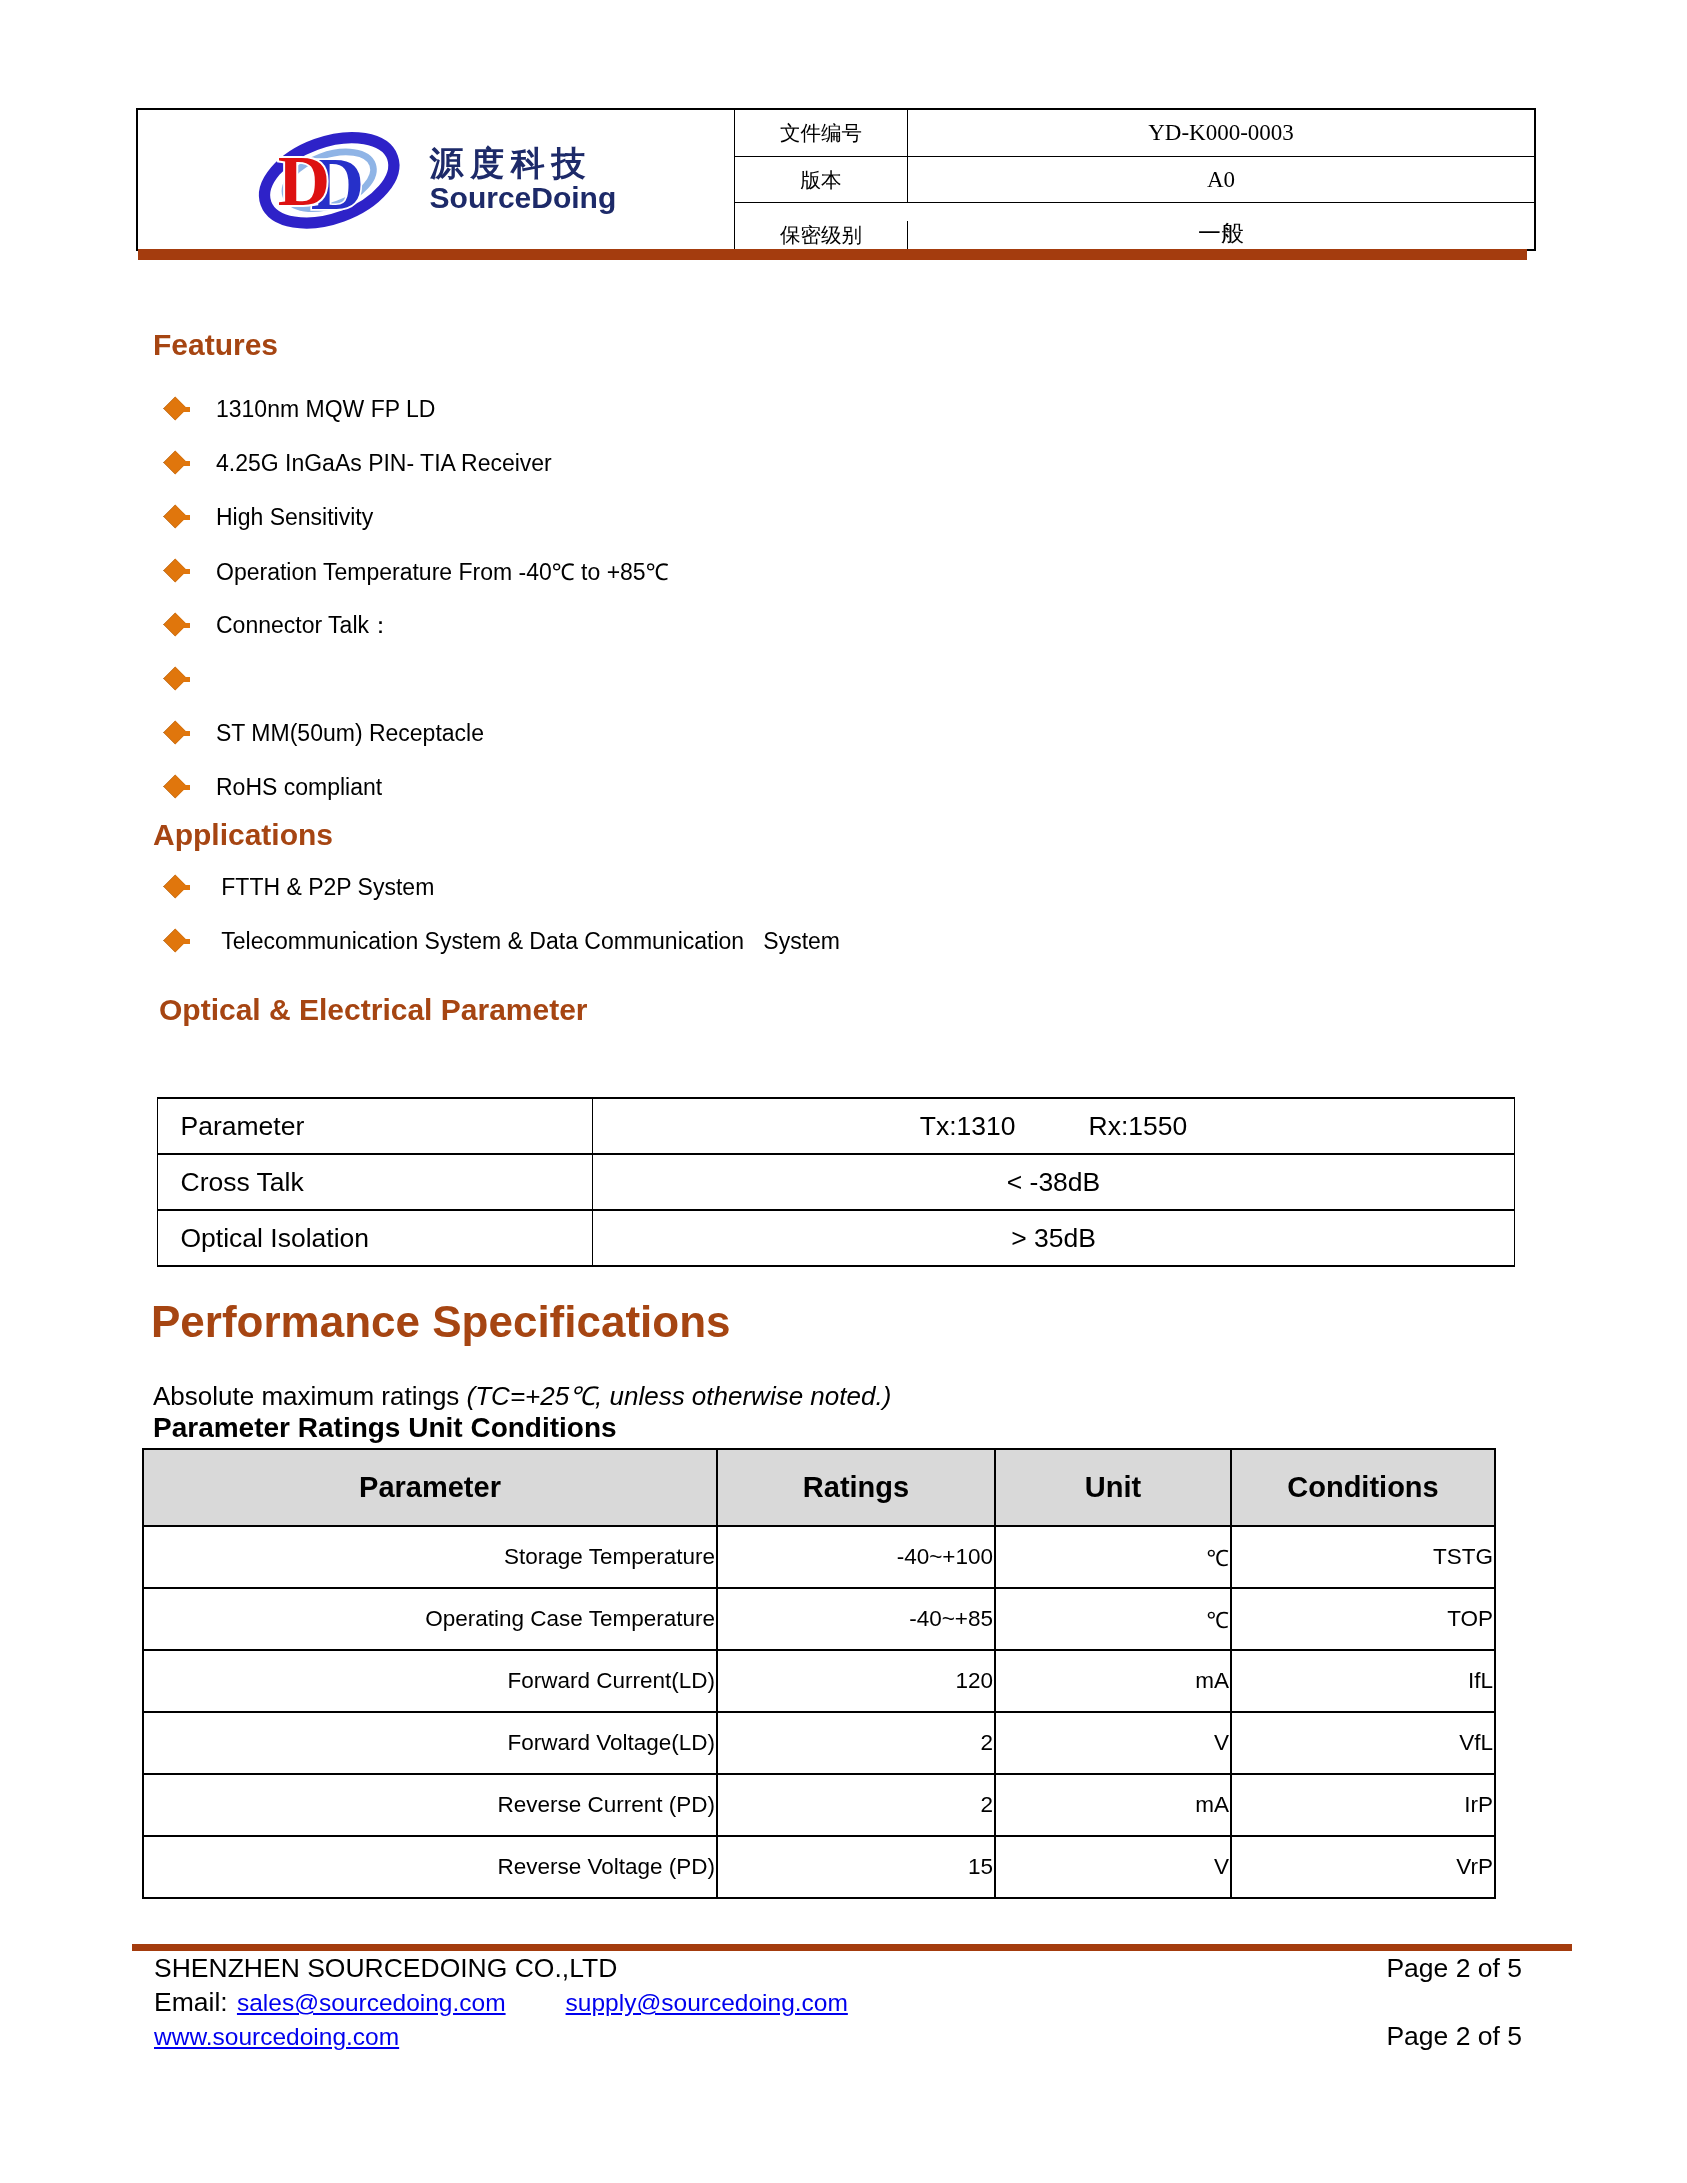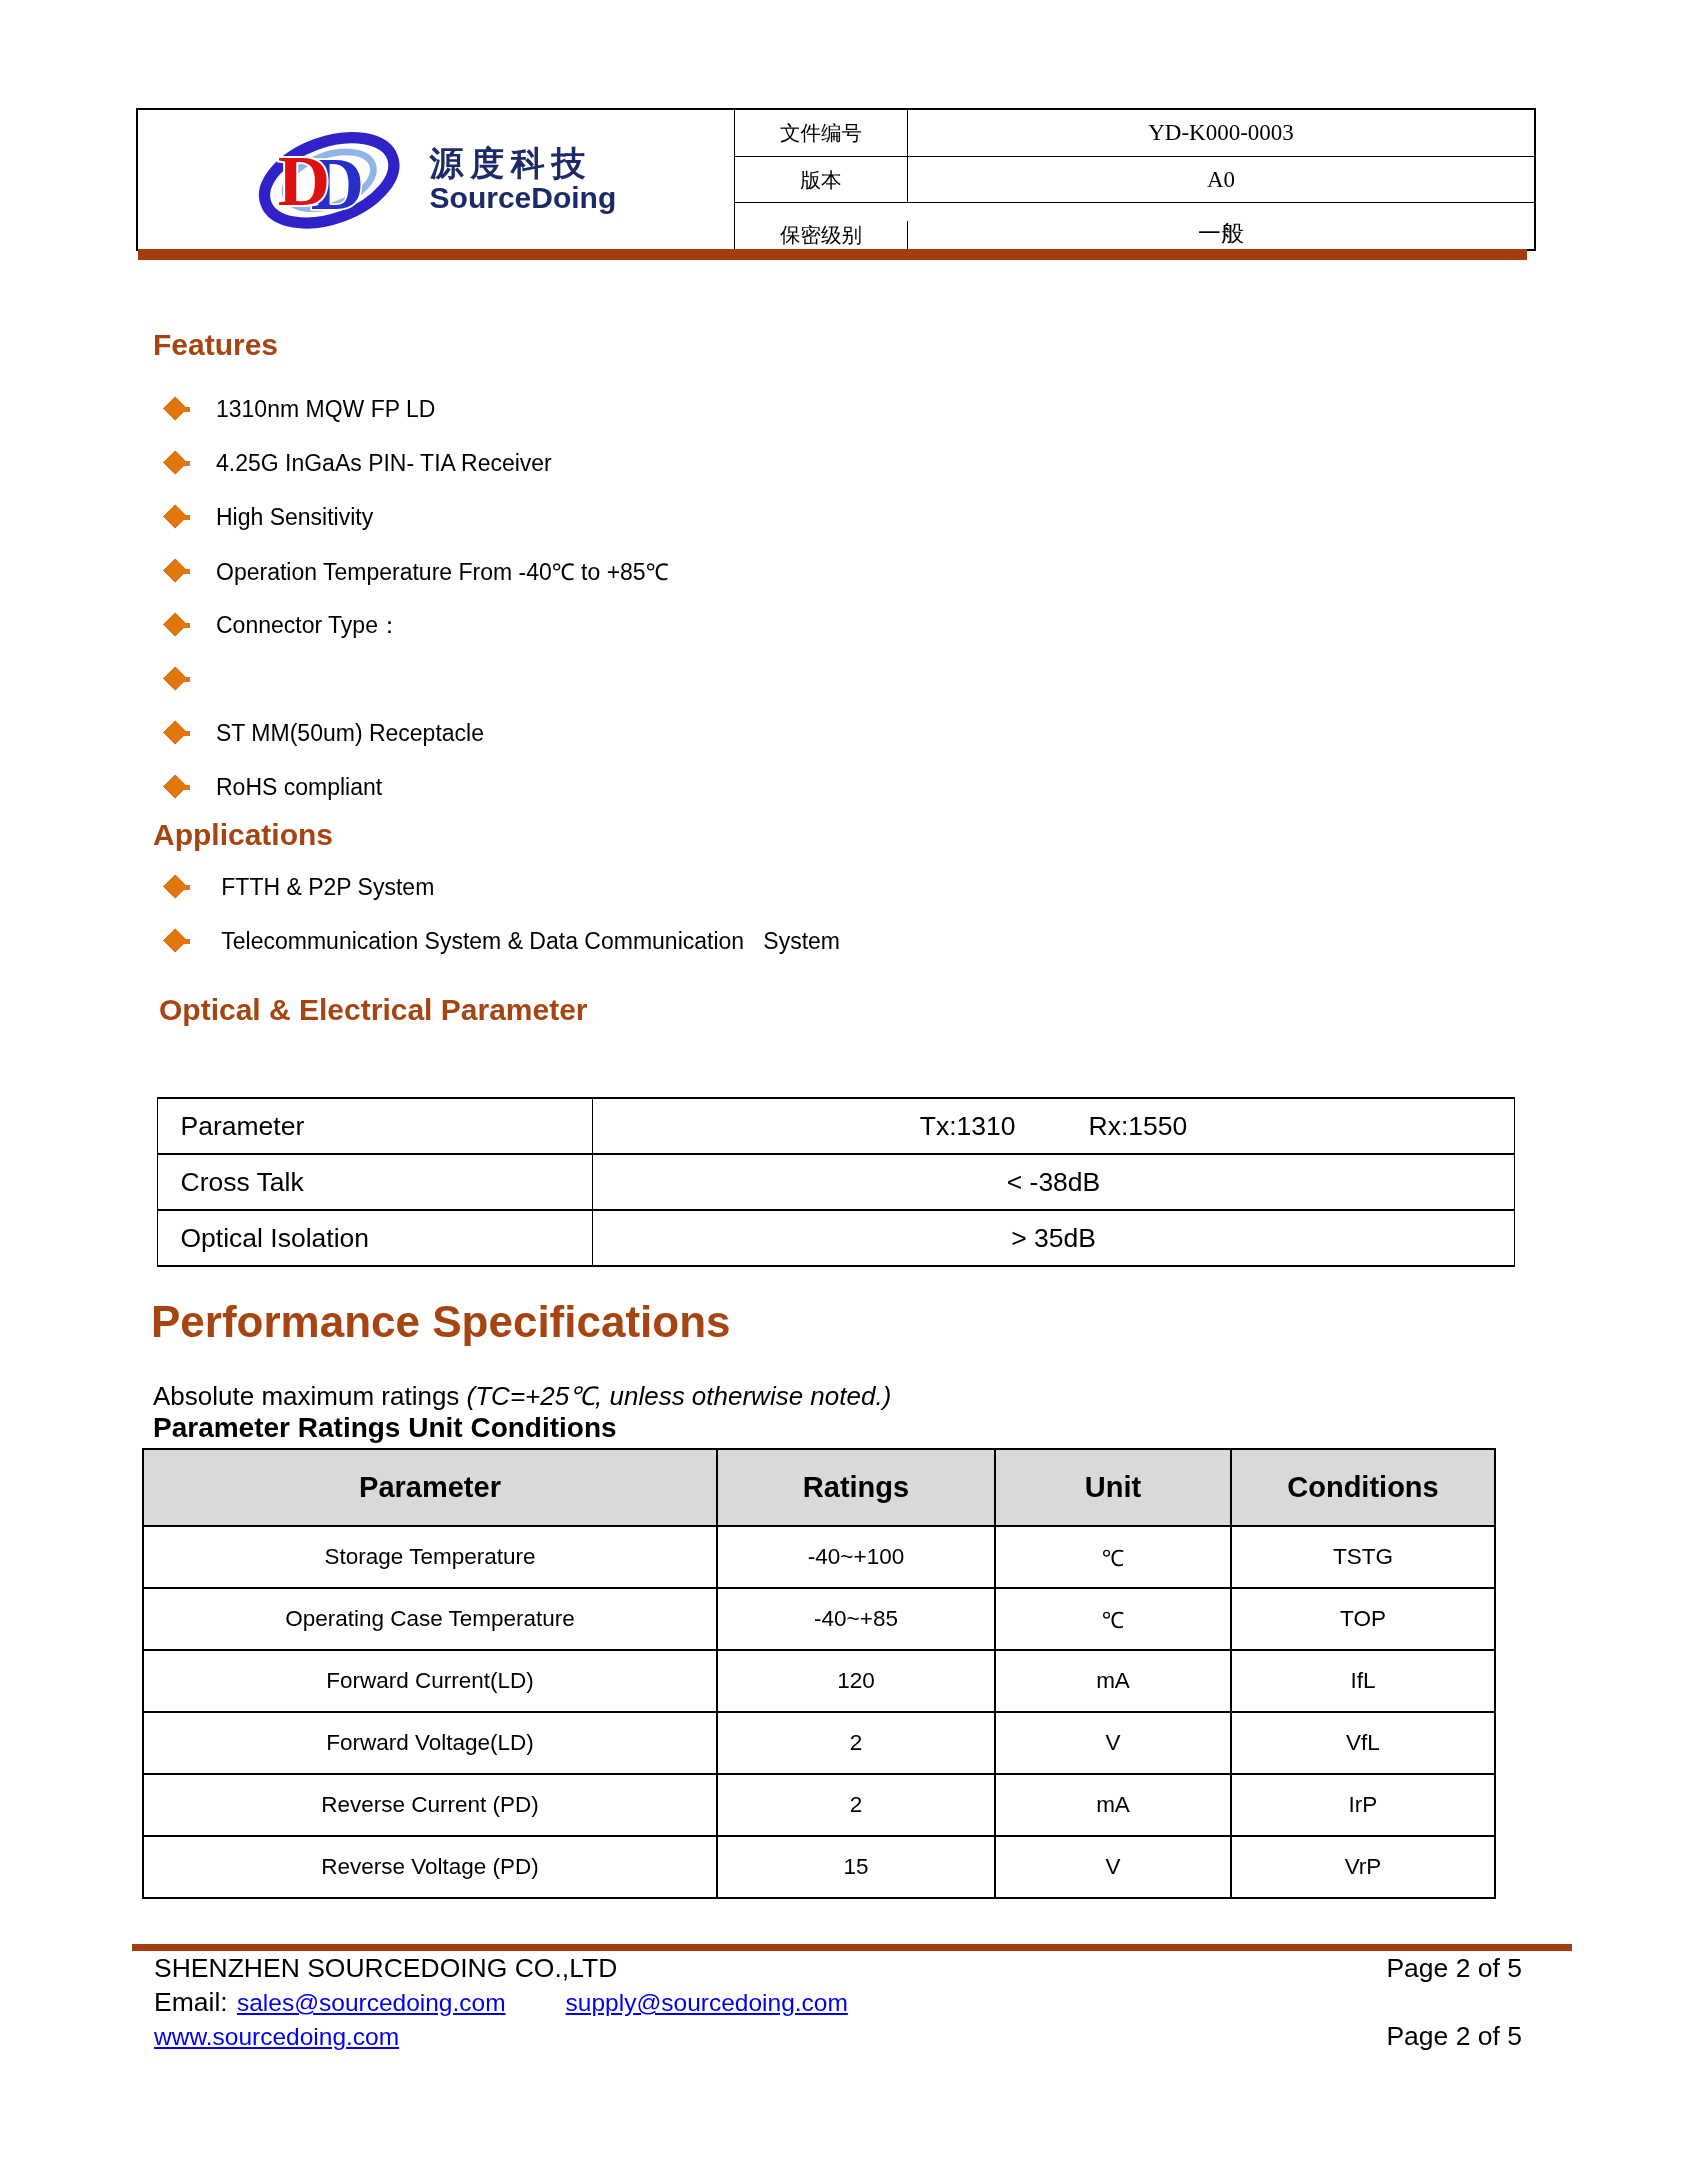--- a/index.html
+++ b/index.html
@@ -63,21 +63,21 @@
   
   .intro{position:absolute;left:153px;top:1377px;font-size:26px;}
   .intro .it{font-style:italic;}
   .sub-h{position:absolute;left:153px;top:1412px;font-size:28px;font-weight:bold;}
 
   
   .perf-table{position:absolute;left:142px;top:1448px;width:1352px;
     border-collapse:collapse;table-layout:fixed;}
   .perf-table th{height:73px;background:#d9d9d9;font-size:29px;font-weight:bold;
     border:2px solid #000;border-bottom:2.6px solid #000;text-align:center;}
-  .perf-table td{height:58px;font-size:22.5px;text-align:center;
+  .perf-table td{height:58px;font-size:22.5px;text-align:right;
     border-left:2px solid #000;border-right:2px solid #000;
     border-top:2.6px solid #000;border-bottom:2.6px solid #000;background:#fff;}
 
   
   .footer-bar{position:absolute;left:132px;top:1944px;width:1440px;height:7.3px;background:#a43c0e;}
   .f-line{position:absolute;left:154px;width:1368px;display:flex;
     justify-content:space-between;align-items:baseline;font-size:26.5px;}
   #f-line-1{top:1953px;}
   #f-line-2{top:1987px;}
   #f-line-3{top:2021px;}
@@ -143,21 +143,21 @@
   <div class="li">
       <span class="bullet-wrap">
         <span class="diamond"></span>
       </span>
       <span class="li-text">Operation Temperature From -40℃ to +85℃</span>
     </div>
   <div class="li">
       <span class="bullet-wrap">
         <span class="diamond"></span>
       </span>
-      <span class="li-text">Connector Type：</span>
+      <span class="li-text">Connector Talk：</span>
     </div>
   <div class="li">
       <span class="bullet-wrap">
         <span class="diamond"></span>
       </span>
       <span class="li-text"></span>
     </div>
   <div class="li">
       <span class="bullet-wrap">
         <span class="diamond"></span>

